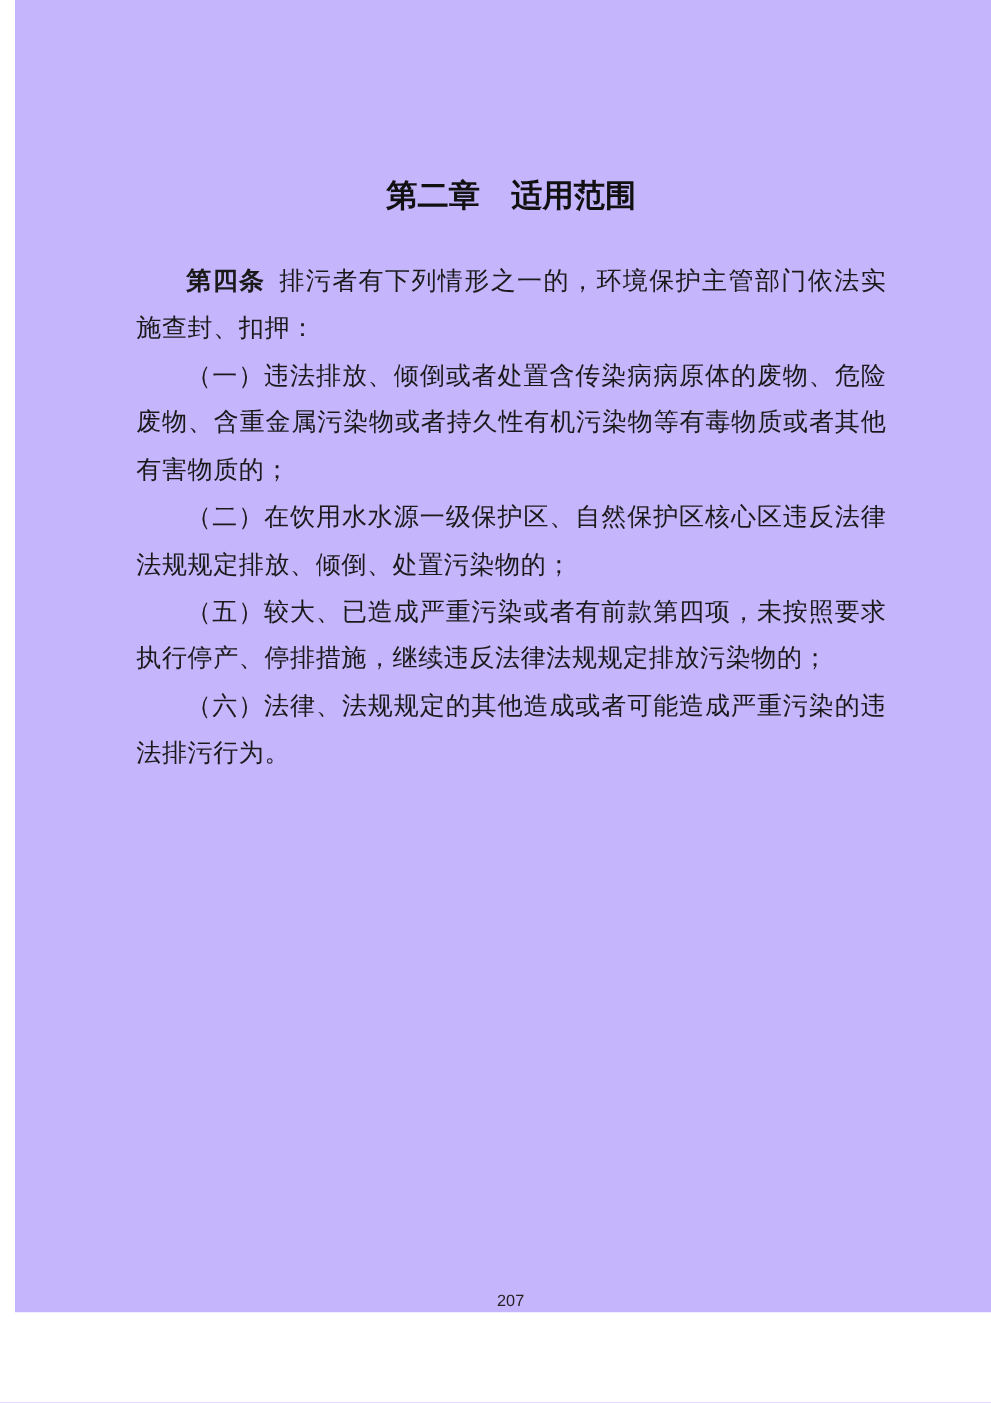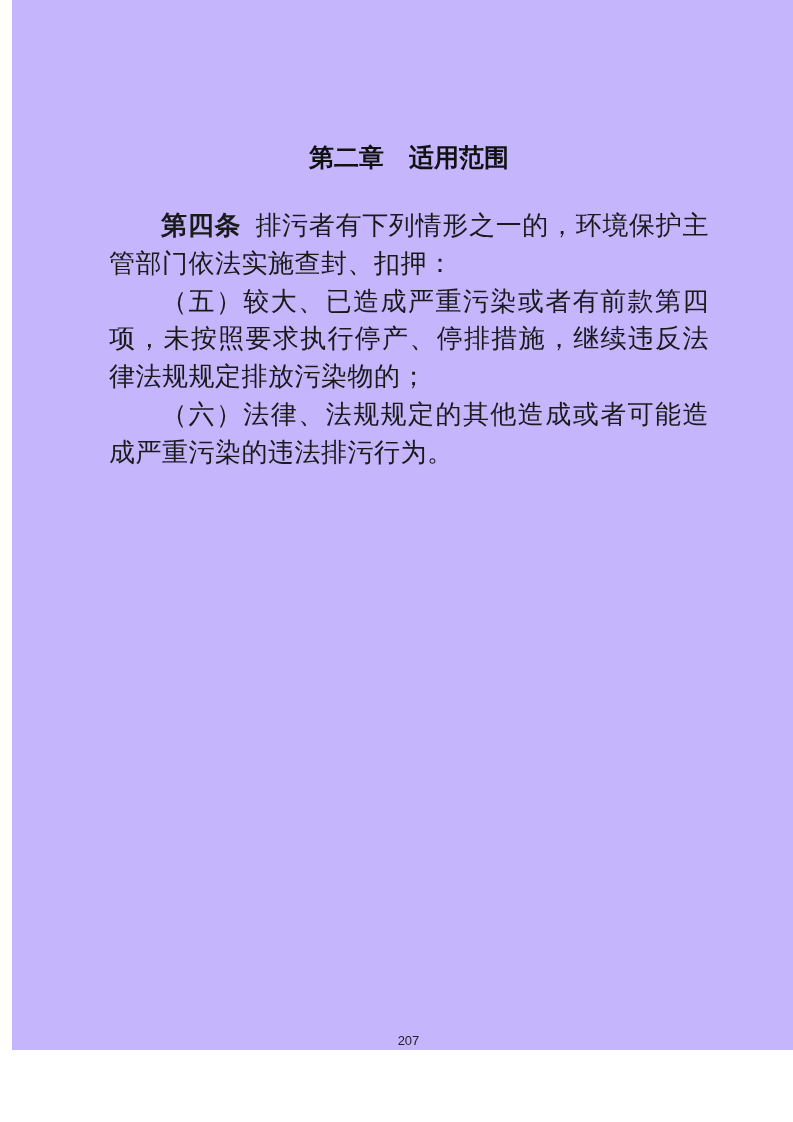--- a/index.html
+++ b/index.html
@@ -29,21 +29,21 @@
     text-align: center;
     font-family: "Liberation Sans", "DejaVu Sans", sans-serif;
     font-weight: bold;
     font-size: 25px;
     line-height: 32px;
     color: #111111;
     white-space: pre;
   }
   .body-text p {
     margin: 0;
-    font-size: 26px;
+    font-size: 20px;
     line-height: 37.8px;
     text-align: justify;
     text-indent: 2em;
     letter-spacing: 0.5px;
     color: #1a1a1a;
   }
   .article-number {
     font-weight: bold;
     margin-right: 0.55em;
   }
@@ -65,21 +65,23 @@
   <div class="content">
 
     <h1 class="chapter-heading">第二章　适用范围</h1>
 
     <div class="body-text">
 
       <p>
         <span class="article-number">第四条</span><span>排污者有下列情形之一的，环境保护主管部门依法实施查封、扣押：</span>
       </p>
 
+      <p>（一）违法排放、倾倒或者处置含传染病病原体的废物、危险废物、含重金属污染物或者持久性有机污染物等有毒物质或者其他有害物质的；</p>
 
+      <p>（二）在饮用水水源一级保护区、自然保护区核心区违反法律法规规定排放、倾倒、处置污染物的；</p>
 
 
 
       <p>（五）较大、已造成严重污染或者有前款第四项，未按照要求执行停产、停排措施，继续违反法律法规规定排放污染物的；</p>
 
       <p>（六）法律、法规规定的其他造成或者可能造成严重污染的违法排污行为。</p>
 
 
     </div>
   </div>

